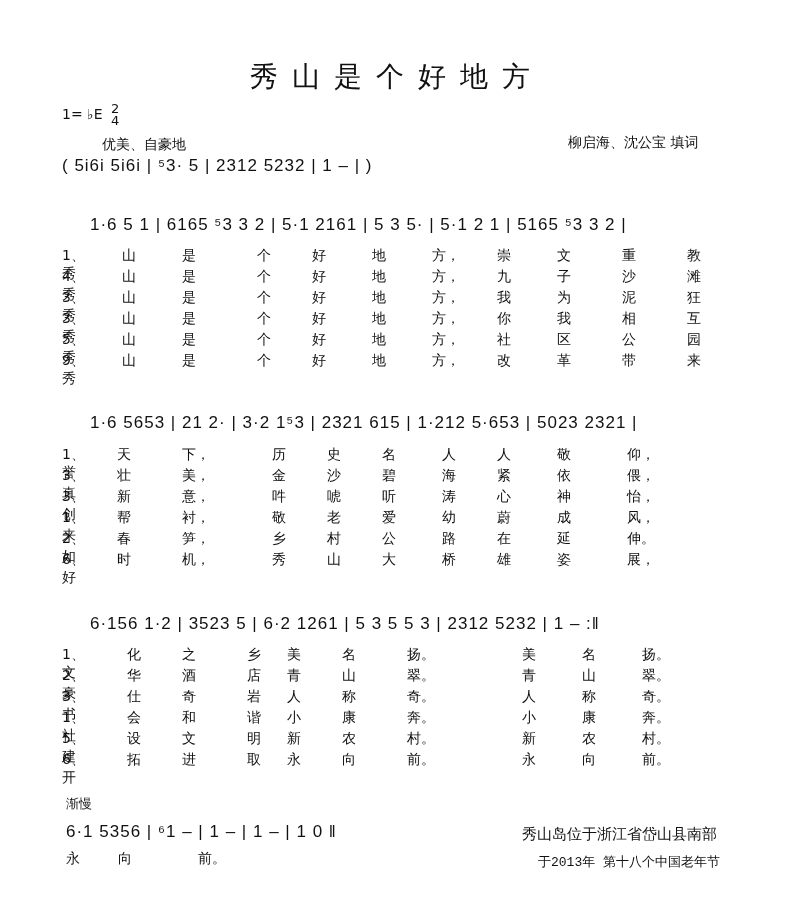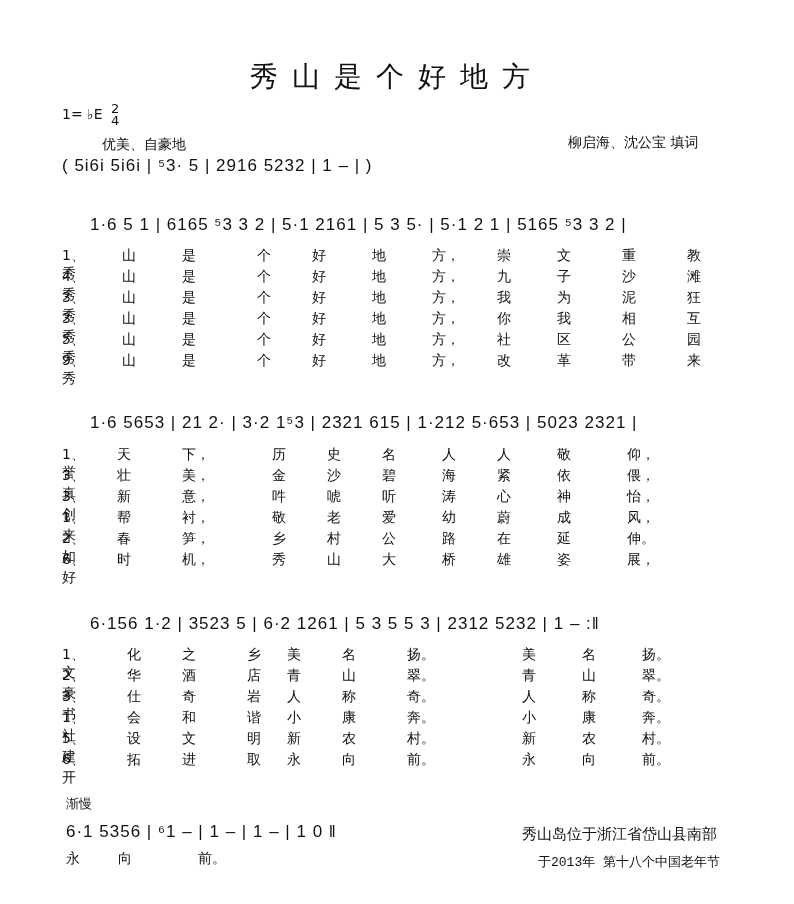--- a/index.html
+++ b/index.html
@@ -22,21 +22,21 @@
 
 <div class="abs meta" style="top:103px;left:62px;">
   <span>1= ♭E</span>
   <span class="frac">
     <span>2</span>
     <span>4</span>
   </span>
 </div>
 <div class="abs meta" style="top:136px;left:62px;margin-left:40px;">优美、自豪地</div>
 <div class="abs meta" style="top:134px;left:568px;">柳启海、沈公宝 填词</div>
-<div class="abs notes" style="top:156px;left:62px;">( 5i6i  5i6i | ⁵3· 5 | 2916  5232 | 1 – | )</div>
+<div class="abs notes" style="top:156px;left:62px;">( 5i6i  5i6i | ⁵3· 5 | 2312  5232 | 1 – | )</div>
 
 <div class="abs notes" style="top:215px;left:90px;">1·6  5 1 | 6165  ⁵3 3 2 | 5·1  2161 | 5 3 5· | 5·1  2 1 | 5165  ⁵3 3 2 |</div>
 <div id="sys0">
     <div class="lyr-row lyr" style="top: 247px;">
       <span style="left: 0px;">1、秀</span>
       <span style="left: 60px;">山</span>
       <span style="left: 120px;">是</span>
       <span style="left: 195px;">个</span>
       <span style="left: 250px;">好</span>
       <span style="left: 310px;">地</span>

